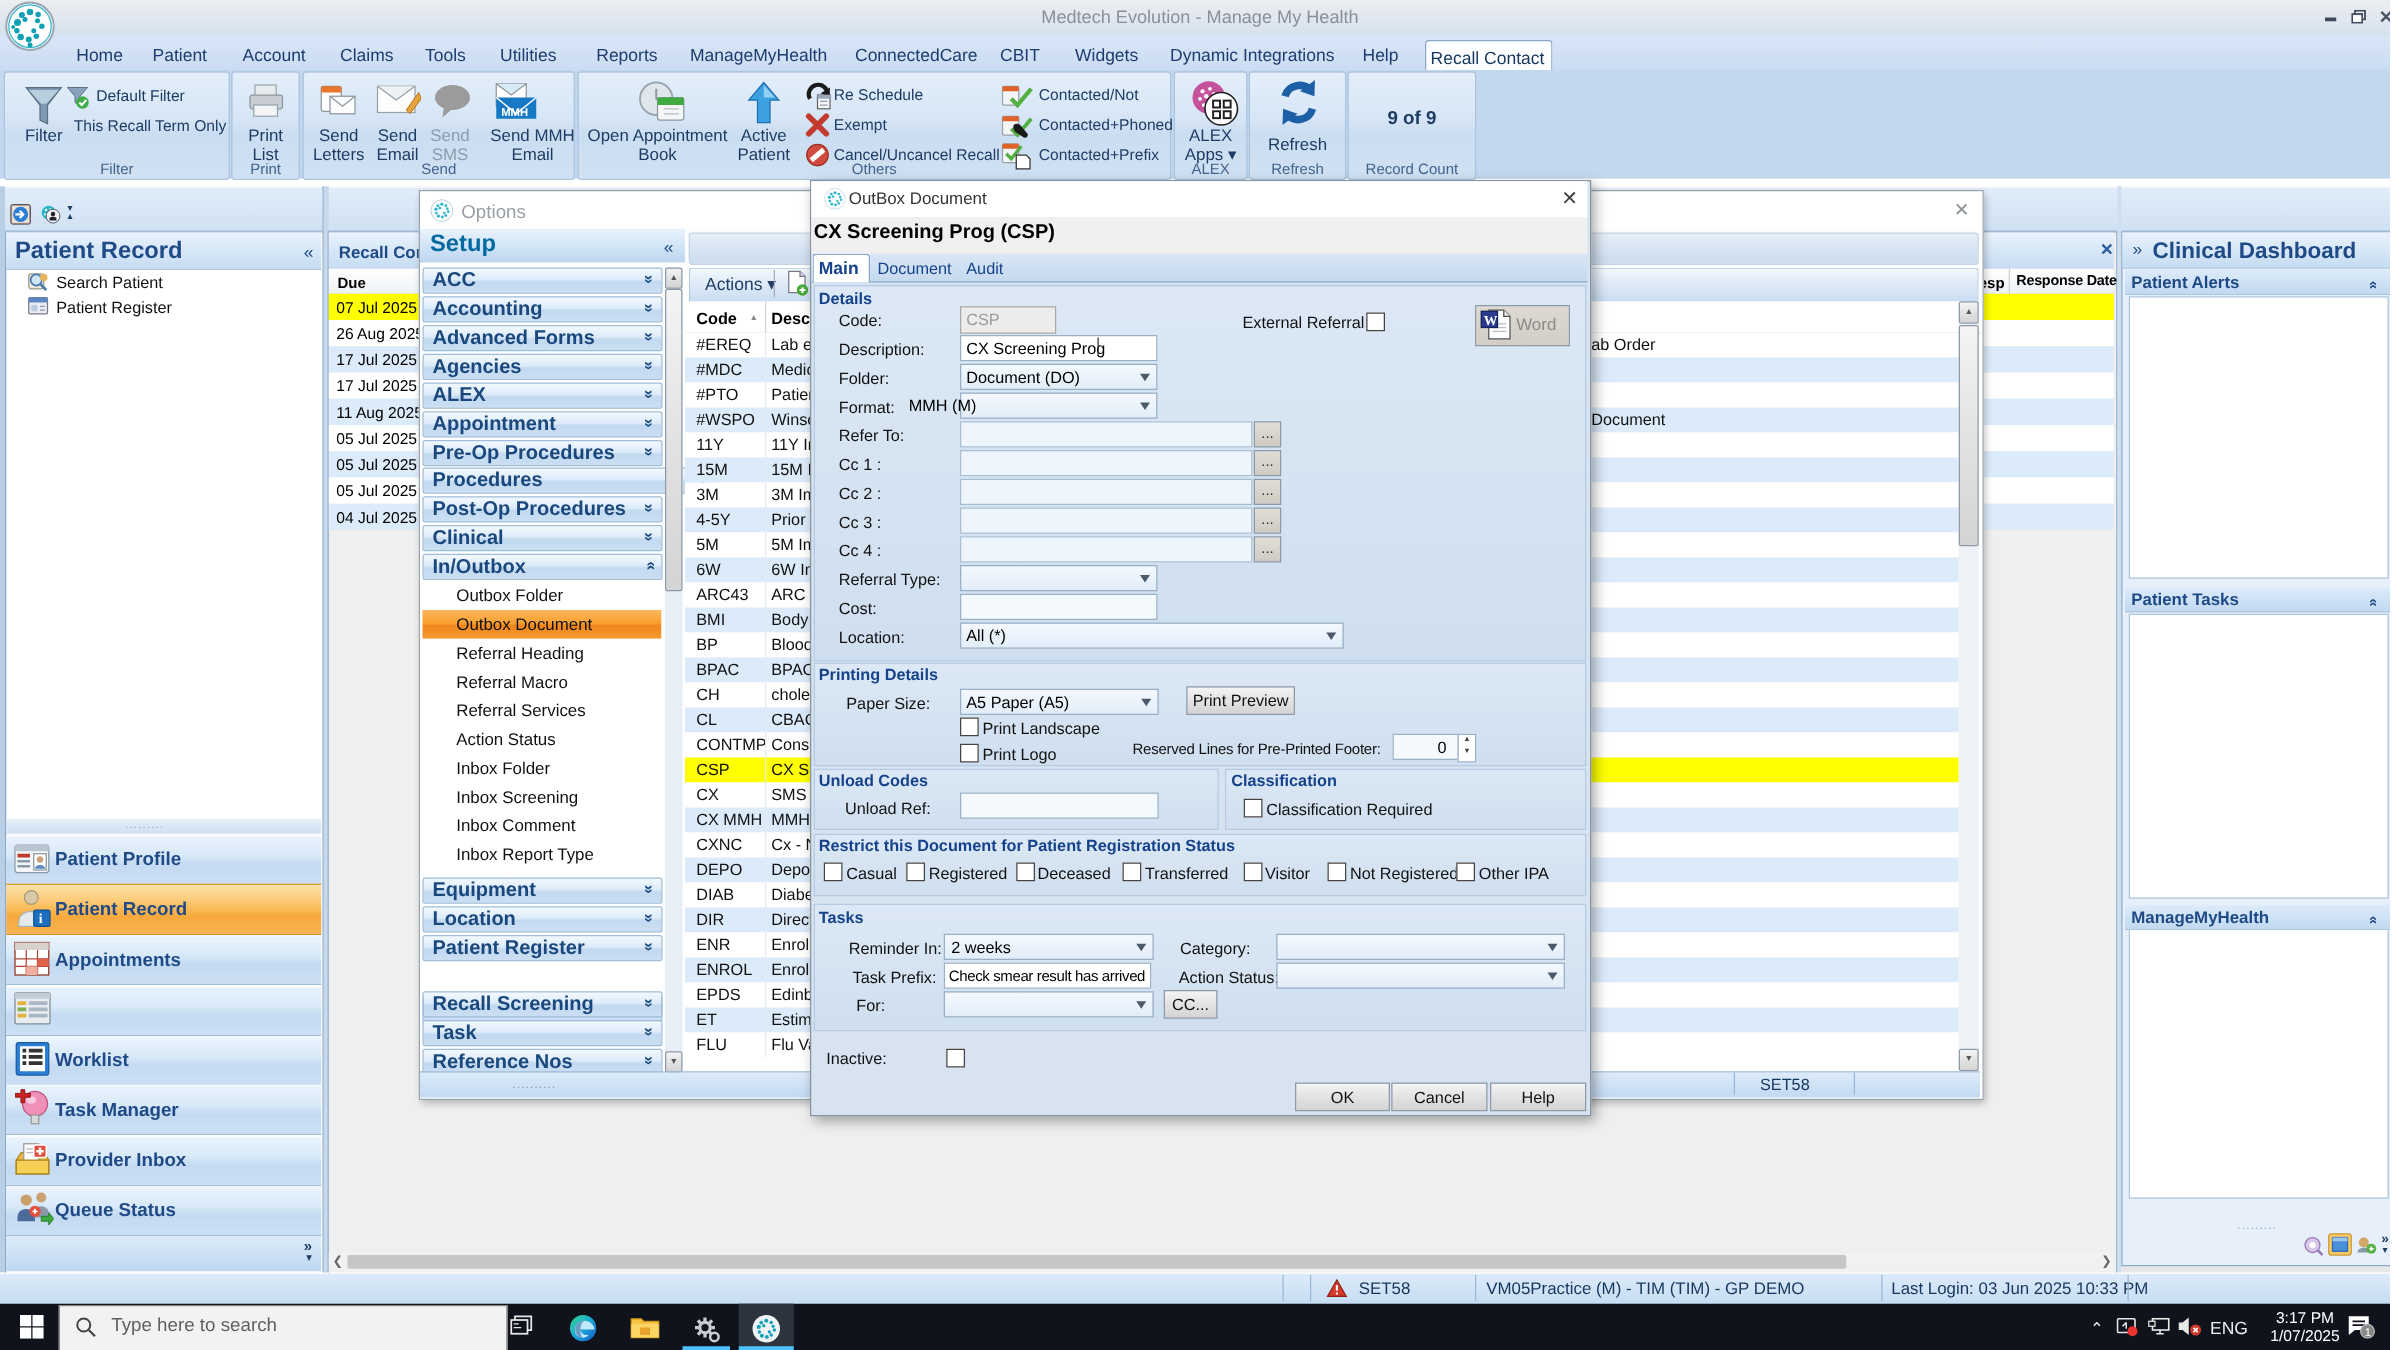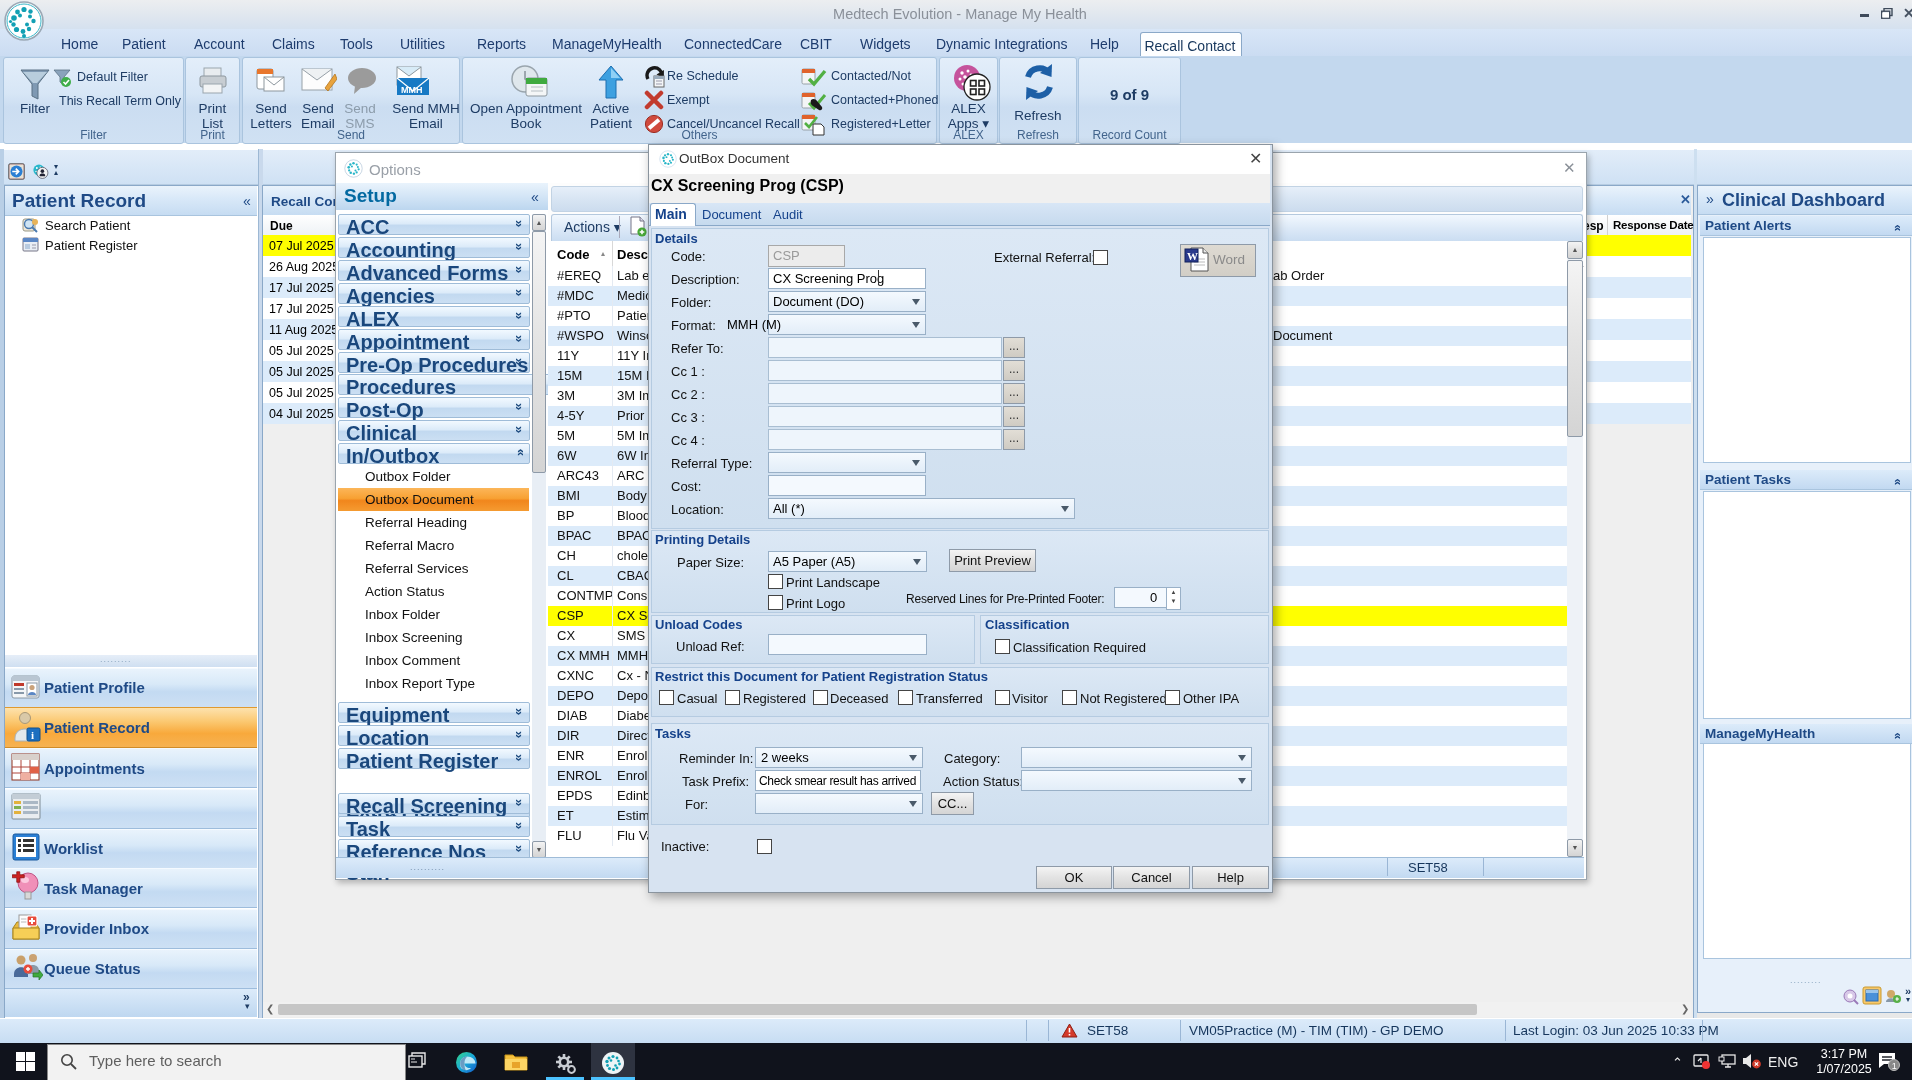--- a/index.html
+++ b/index.html
@@ -32,21 +32,21 @@
   border:1px solid #8e9aa8;border-radius:3px;text-align:center;font-size:13px;color:#111;}
 .lbl{position:absolute;font-size:13px;color:#111;}
 .ghdr{position:absolute;font-size:13px;font-weight:bold;color:#15428b;}
 .gbox{position:absolute;border:1px solid #b5cbe1;background:linear-gradient(180deg,#dce8f5 0%,#cfdfef 100%);}
 .navb{left:5px;width:252px;height:38px;
   background:linear-gradient(180deg,#e9f3fc 0%,#d8e9f8 40%,#c3daf2 60%,#cde0f4 100%);
   border-top:1px solid #f5faff;border-bottom:1px solid #9dbcdc;}
 .navt{left:44px;font-size:15px;font-weight:bold;color:#1f4a86;}
 .secbar{position:absolute;left:338px;width:190px;height:19px;border:1px solid #9fbcd8;border-radius:2px;
   background:linear-gradient(180deg,#f2f9ff 0%,#dcebf9 45%,#c2d9f0 55%,#cbdff3 100%);}
-.secbar .t{position:absolute;left:7px;top:1px;font-size:20px;font-weight:bold;color:#1a477c;}
+.secbar .t{position:absolute;left:7px;top:1px;font-size:16px;font-weight:bold;color:#1a477c;}
 .secbar .c{position:absolute;right:6px;top:1px;font-size:13px;font-weight:bold;color:#1c4a7e;transform:rotate(90deg);}
 .treeitem{position:absolute;left:338px;width:191px;height:23px;background:#fff;font-size:13.5px;color:#111;}
 .treeitem span{position:absolute;left:27px;top:4px;}
 .row-b{background:#dcebfa;}
 .row-w{background:#fff;}
 .crow{position:absolute;left:548px;width:1019px;height:20px;font-size:13px;color:#111;}
 .crow .cc{position:absolute;left:9px;top:2px;}
 .crow .cd{position:absolute;left:69px;top:2px;}
 .crow .ce{position:absolute;left:725px;top:2px;}
 .ccf{width:232px;height:19px;background:#eef5fc;border:1px solid #a9bed2;}
@@ -217,21 +217,21 @@
         <path d="M8 13 L13 18 L24 5" stroke="#52b043" stroke-width="3" fill="none"></path>
         <path d="M10 10 C12 8 15 9 16 11 L21 17 C22 19 20 21 18 20 L12 16 C10 15 9 12 10 10 Z" fill="#1a1a1a"></path>
       </svg>
       <div class="rsmall" style="left:368px;top:35px;">Contacted+Phoned</div>
       <svg class="abs" style="left:338px;top:56px;" width="26" height="22" viewBox="0 0 26 22">
         <rect x="1" y="1" width="13" height="15" rx="1.5" fill="#f3f5f6" stroke="#97a1a8"></rect>
         <rect x="1" y="1" width="13" height="4" fill="#e0632c"></rect>
         <path d="M4 9 L8 13 L16 3" stroke="#52b043" stroke-width="2.6" fill="none"></path>
         <path d="M12 10 L20 10 L23 13 L23 21 L12 21 Z" fill="#fff" stroke="#333"></path>
       </svg>
-      <div class="rsmall" style="left:368px;top:59px;">Registered+Letter</div>
+      <div class="rsmall" style="left:368px;top:59px;">Contacted+Prefix</div>
     </div>
 
     <div class="abs rgroup" style="left:939px;top:57px;width:57px;">
       <div class="rglabel">ALEX</div>
       <svg class="abs" style="left:10px;top:4px;" width="42" height="42" viewBox="0 0 42 42">
         <circle cx="17" cy="16" r="13" fill="#c5539c"></circle>
         <g fill="#fff">
             <circle cx="12" cy="11" r="1.7"></circle>
             <circle cx="18" cy="9" r="1.5"></circle>
             <circle cx="10" cy="17" r="1.5"></circle>

